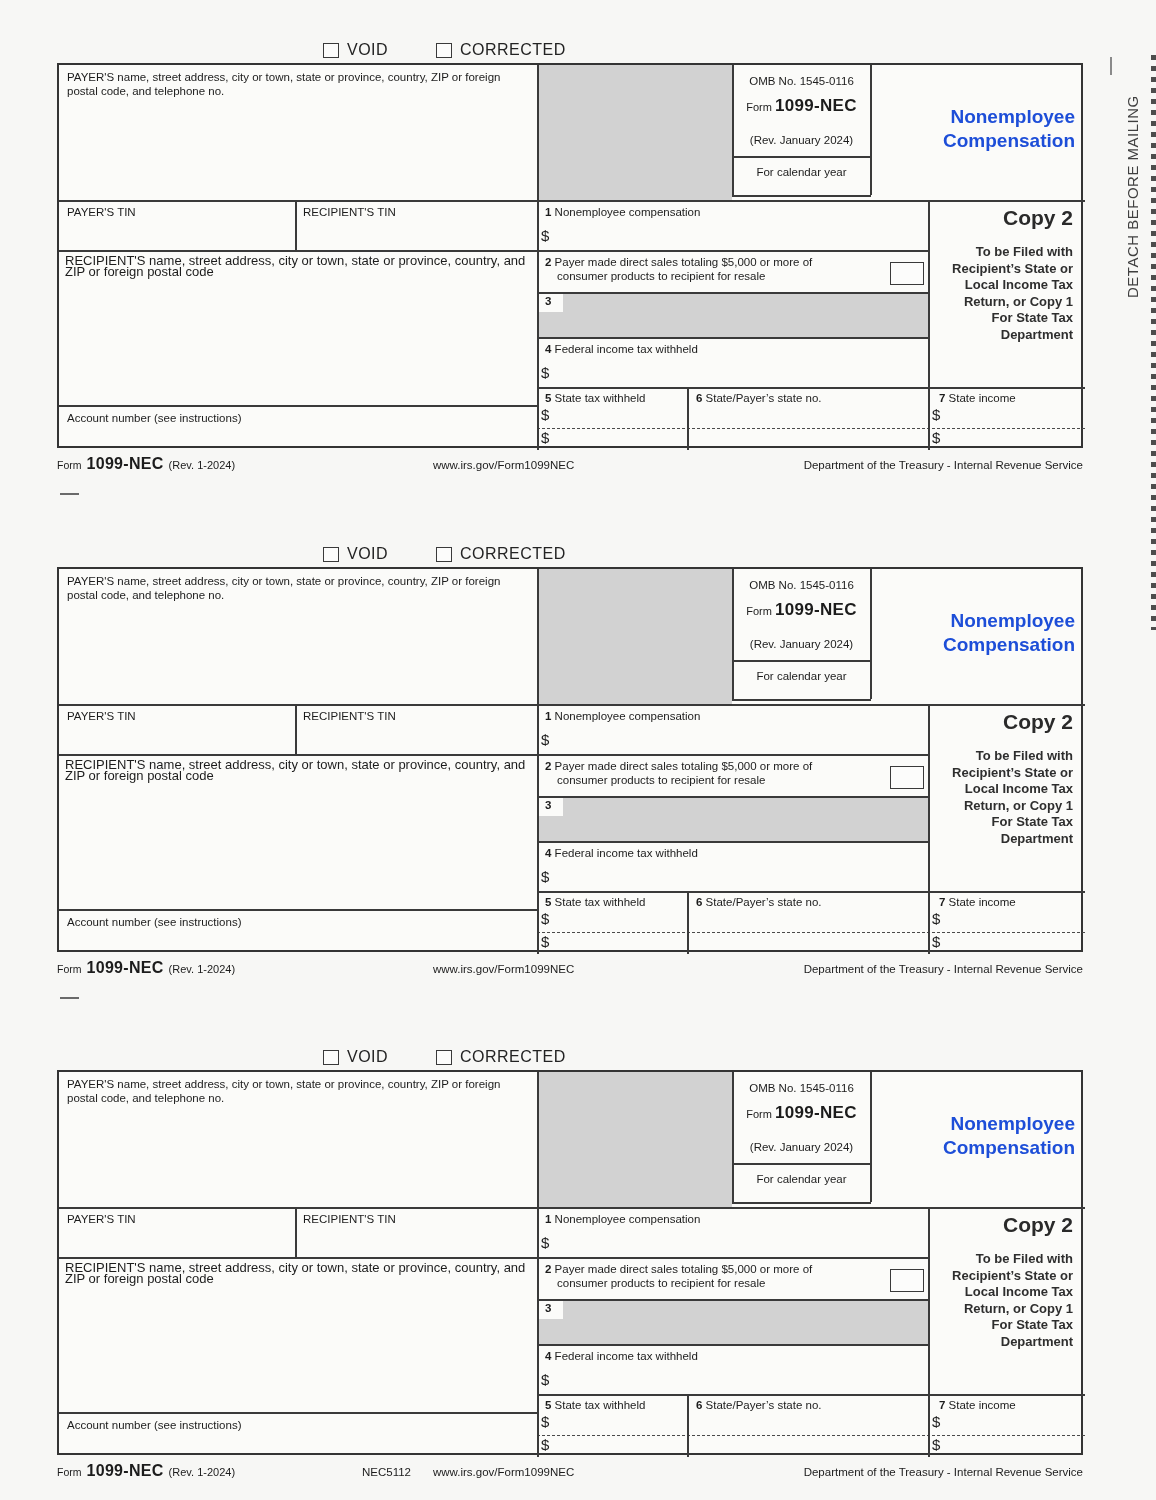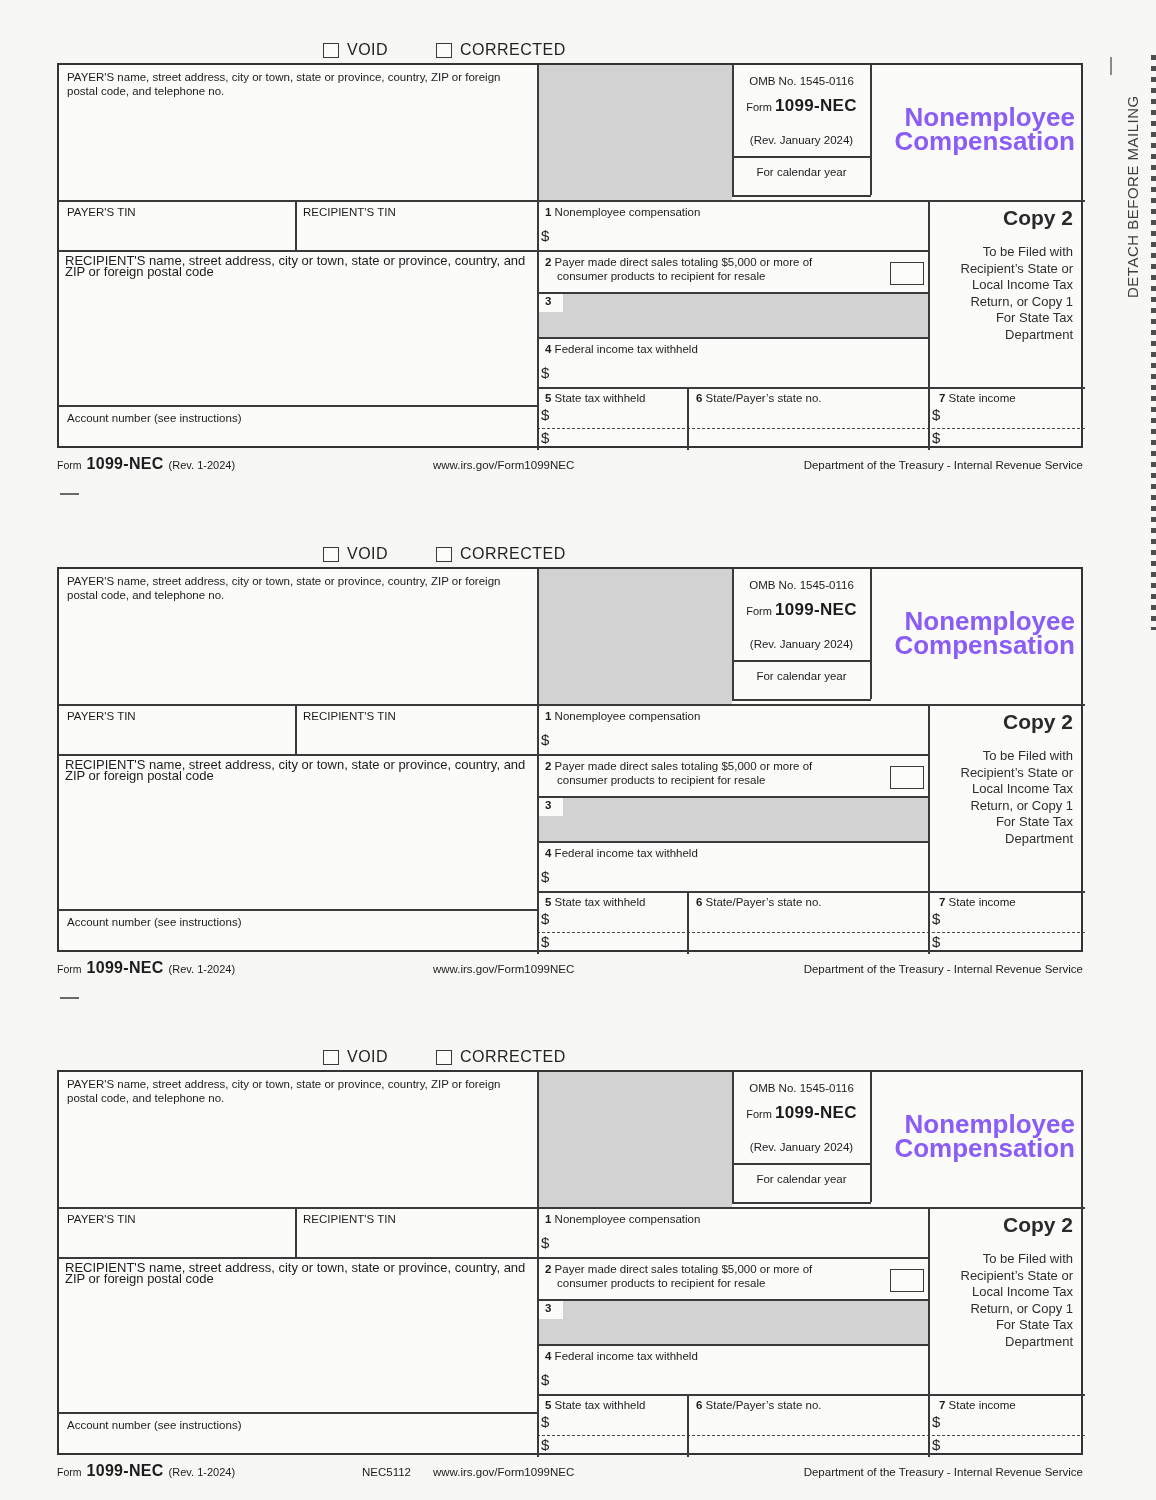--- a/index.html
+++ b/index.html
@@ -25,23 +25,23 @@
   .cell { position:absolute; font-size:11.5px; line-height:14px; }
   .lbl b, .cell b { font-weight:bold; }
   .tiny { font-size:13px; line-height:11px; }
   .dollar { font-size:15px; color:#222; }
   .amt-row { position:absolute; left:4px; height:20px; }
 
   .omb-line { text-align:center; font-size:11.5px; }
   .form-big { font-size:17px; font-weight:bold; letter-spacing:0.3px; }
   .form-word { font-size:11px; }
 
-  .title-cell { position:absolute; text-align:right; font-weight:bold; font-size:26px; line-height:24px; color:#8b5cf6; }
+  .title-cell { position:absolute; text-align:right; font-weight:bold; font-size:19px; line-height:24px; color:#1d4ed8; }
   .copy2-head { text-align:right; font-weight:bold; font-size:21px; color:#2a2a2a; }
-  .copy2-note { text-align:right; font-weight:normal; font-size:13px; line-height:16.5px; color:#2e2e2e; }
+  .copy2-note { text-align:right; font-weight:bold; font-size:13px; line-height:16.5px; color:#2e2e2e; }
   .copy2-note span { display:block; }
 
   .chk-small { position:absolute; width:34px; height:23px; border:1.5px solid #3a3a3a; background:#fcfcfb; }
 
   .box3-sq { position:absolute; width:26px; height:20px; background:#fbfbf9; padding:3px 0 0 8px; font-weight:bold; font-size:11.5px; }
 
   
   .footer { position:absolute; top:415px; left:0; width:1156px; height:22px; }
   .f-left { position:absolute; left:57px; top:0; display:flex; align-items:baseline; gap:5px; }
   .f-word { font-size:10.5px; }

